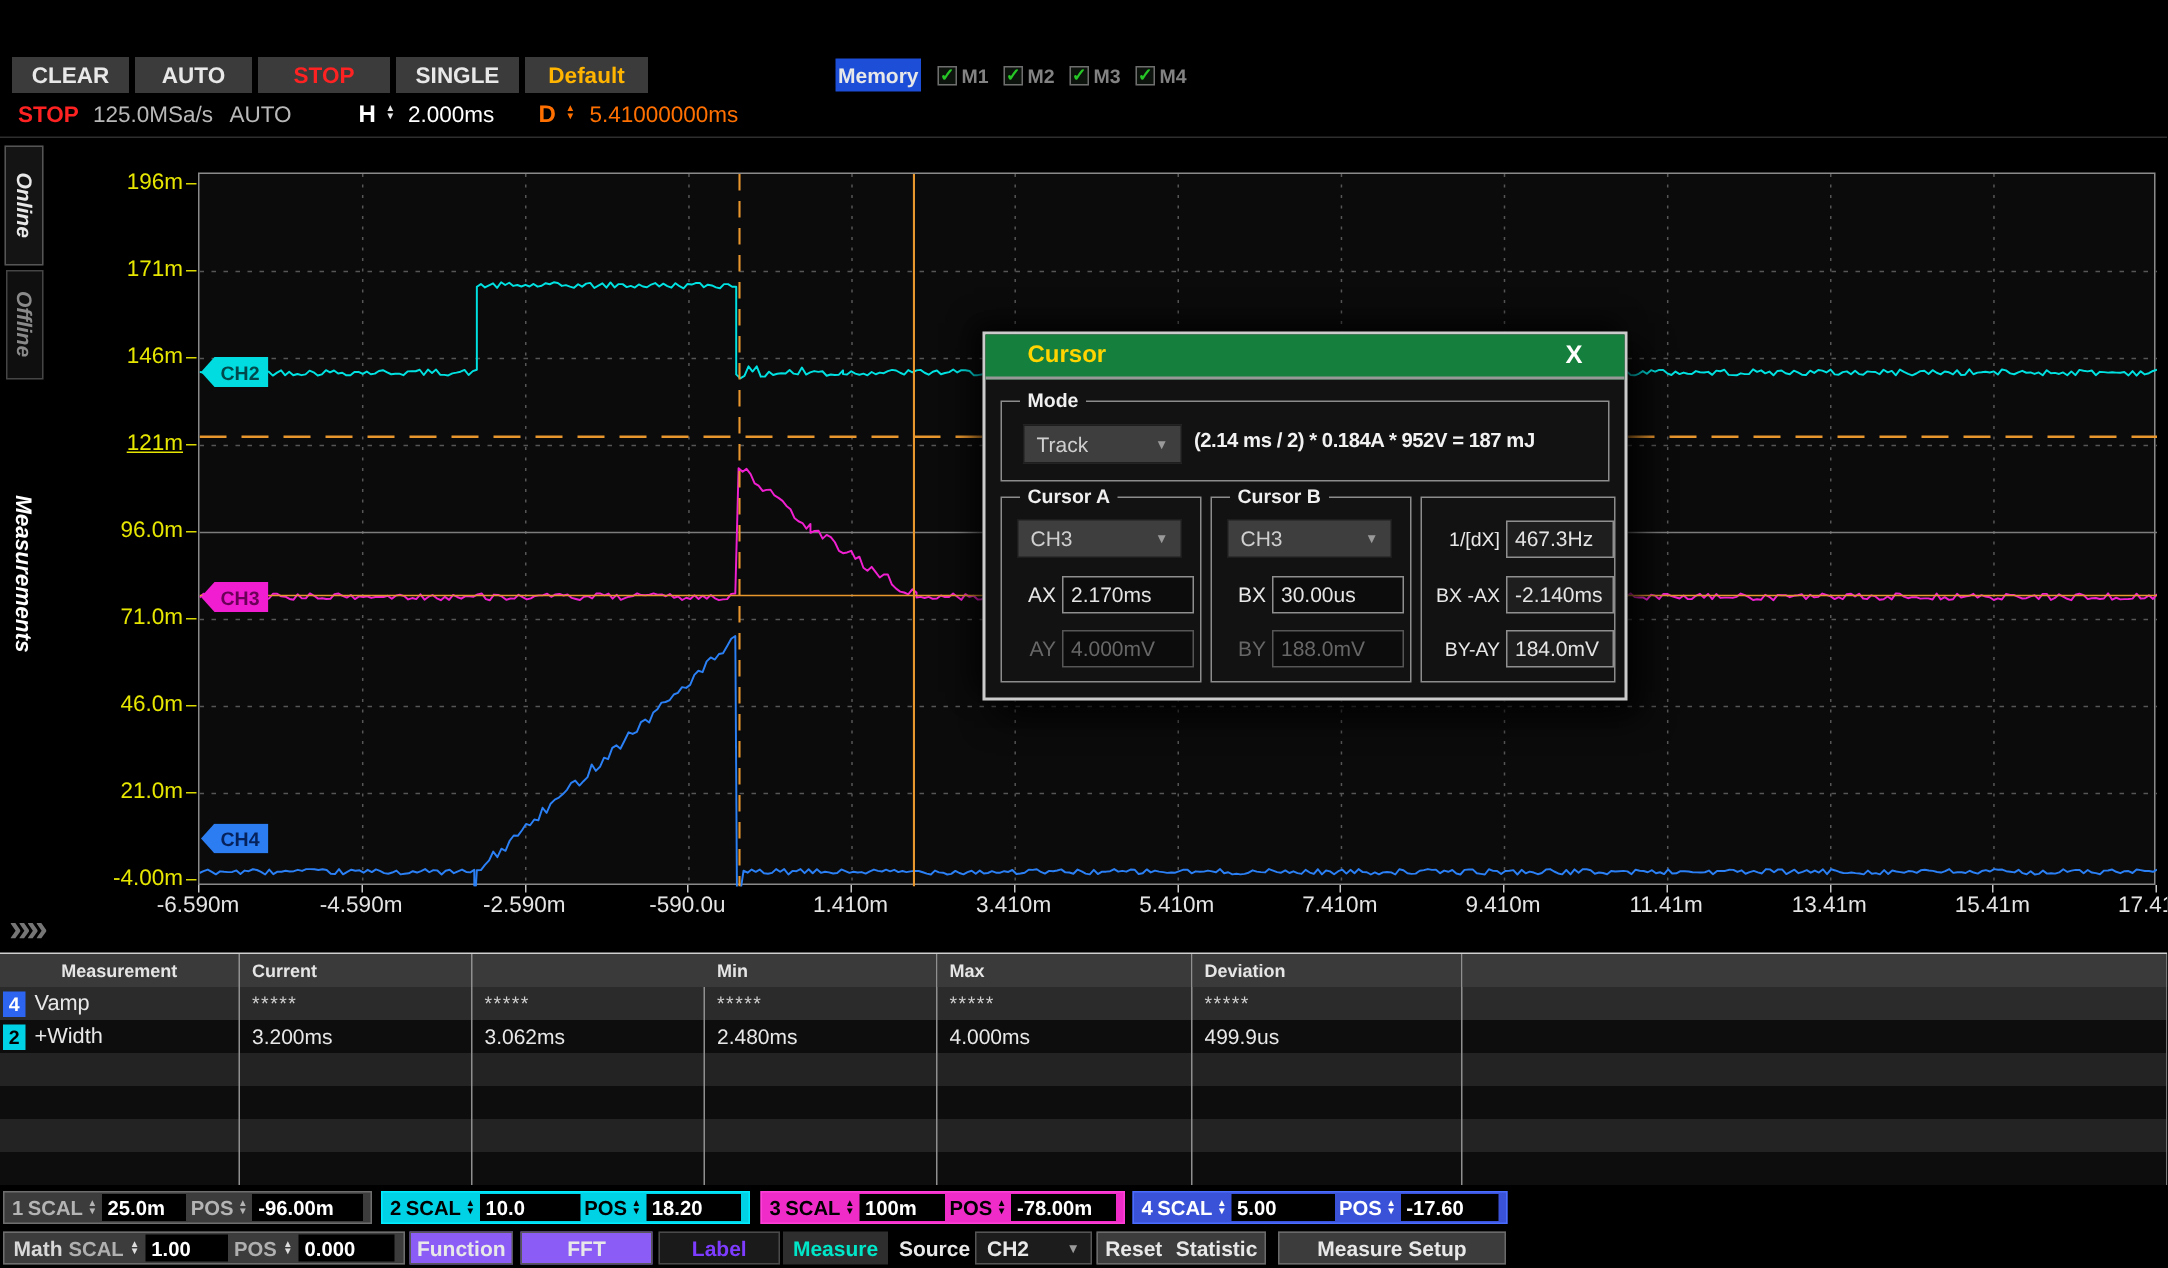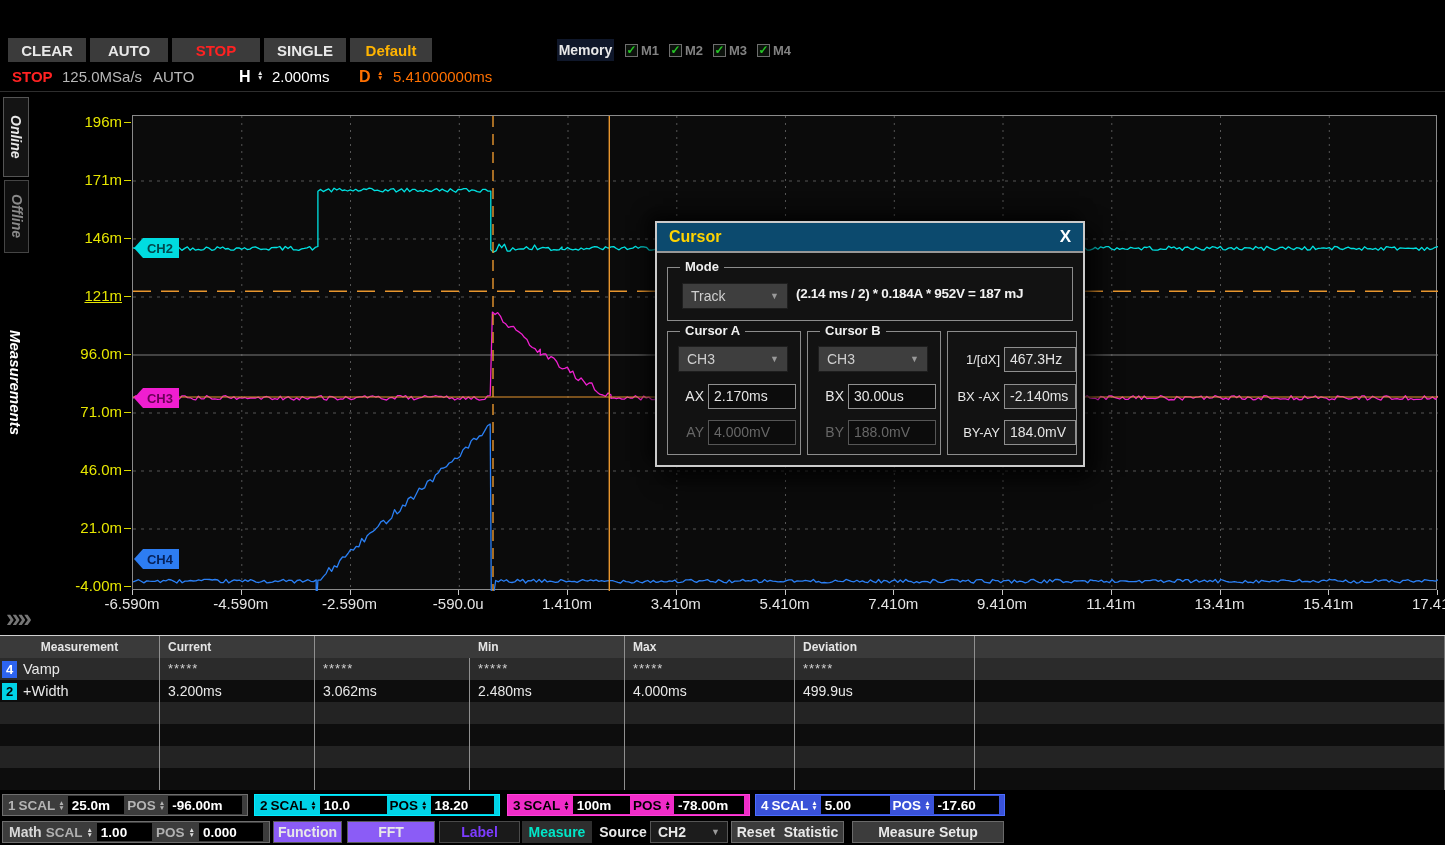--- a/index.html
+++ b/index.html
@@ -34,21 +34,21 @@
   .chtag{position:absolute;left:1px;width:45px;height:20px;display:flex;align-items:center;justify-content:center;
          padding-left:7px;font-size:13px;font-weight:bold;
          clip-path:polygon(0 50%,20% 0,100% 0,100% 100%,20% 100%)}
   #scope-title{position:absolute;left:1132px;top:92px;width:313px;height:23px;border:1px solid #b2b2b2;
          background:#050505;color:#f0f0f0;font-size:14.5px;display:flex;align-items:center;justify-content:center;white-space:nowrap}
   #expander{position:absolute;left:6px;top:606px;color:#767676;font-size:26px;font-weight:bold;letter-spacing:-3px;line-height:24px}
 
   
   #dialog{position:absolute;left:655px;top:221px;width:430px;height:246px;border:2px solid #cbcbcb;background:#121212;
           box-shadow:8px 10px 22px rgba(0,0,0,.9),-6px -6px 16px rgba(0,0,0,.7);z-index:6}
-  .dlg-title{height:30px;background:#0c4a6e;border-bottom:2px solid #989898;display:flex;align-items:center;padding:0 12px}
+  .dlg-title{height:30px;background:#15803d;border-bottom:2px solid #989898;display:flex;align-items:center;padding:0 28px}
   .dlg-title .ttl{color:#ffd400;font-weight:bold;font-size:16px}
   .dlg-close{margin-left:auto;color:#ffffff;font-weight:bold;font-size:17px;cursor:default}
   .group{position:absolute;border:1px solid #8c8c8c}
   .glabel{position:absolute;top:-9px;left:12px;background:#121212;padding:0 5px;color:#f0f0f0;font-size:13px;font-weight:bold;white-space:nowrap}
   .dd{position:absolute;height:26px;background:#3e3e3e;border:1px solid #1e1e1e;color:#cfcfcf;font-size:14px;
       display:flex;align-items:center;padding:0 8px}
   .dda{margin-left:auto;font-size:9px;color:#9a9a9a}
   .formula{position:absolute;left:128px;top:18px;color:#f2f2f2;font-size:13.5px;font-weight:bold;letter-spacing:-.3px;white-space:nowrap}
   .frow{position:absolute;left:6px;width:126px;height:26px;display:flex;align-items:center}
   .flabel{width:30px;text-align:right;color:#e8e8e8;font-size:14px;margin-right:4px;white-space:nowrap}
@@ -88,21 +88,21 @@
 </head>
 <body>
 
 <div id="screen">
 
   <div class="tbtn" style="left:8px;width:78px">CLEAR</div>
   <div class="tbtn" style="left:90px;width:78px">AUTO</div>
   <div class="tbtn tred" style="left:172px;width:88px">STOP</div>
   <div class="tbtn" style="left:264px;width:82px">SINGLE</div>
   <div class="tbtn torange" style="left:350px;width:82px">Default</div>
-  <div class="tbtn" style="left:557px;top:39px;width:57px;height:22px;background:#0f172a;font-size:14px">Memory</div>
+  <div class="tbtn" style="left:557px;top:39px;width:57px;height:22px;background:#1d4ed8;font-size:14px">Memory</div>
 
   <span class="mslot" style="left:625px">
     <span class="chk">✓</span>
       <span>M1</span>
     </span>
   <span class="mslot" style="left:669px">
     <span class="chk">✓</span>
       <span>M2</span>
     </span>
   <span class="mslot" style="left:713px">

